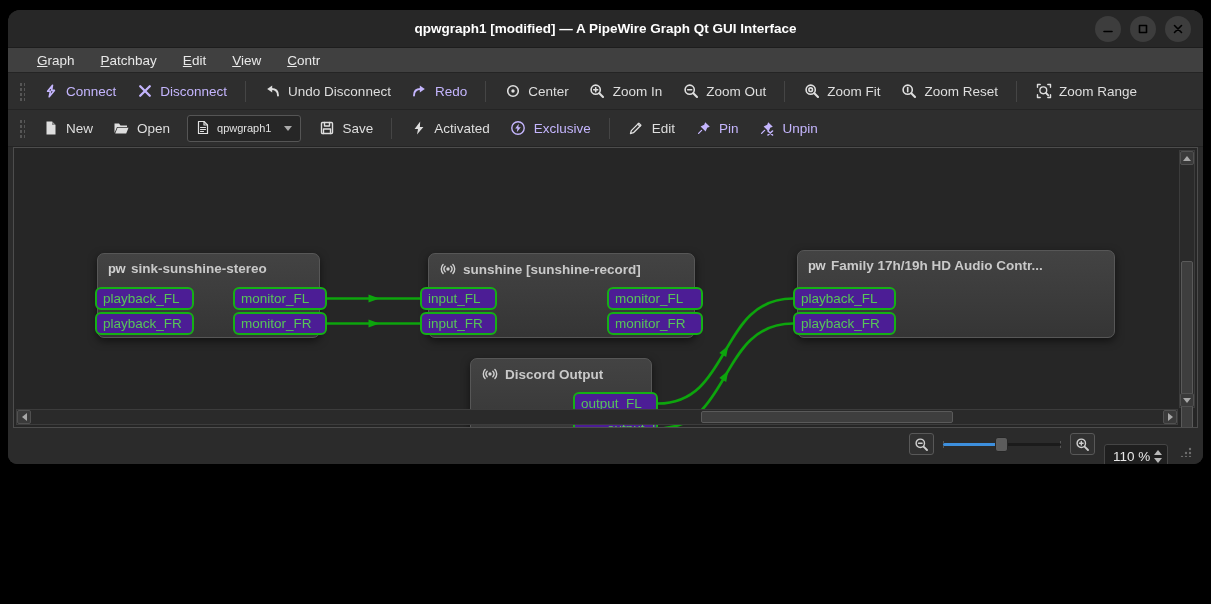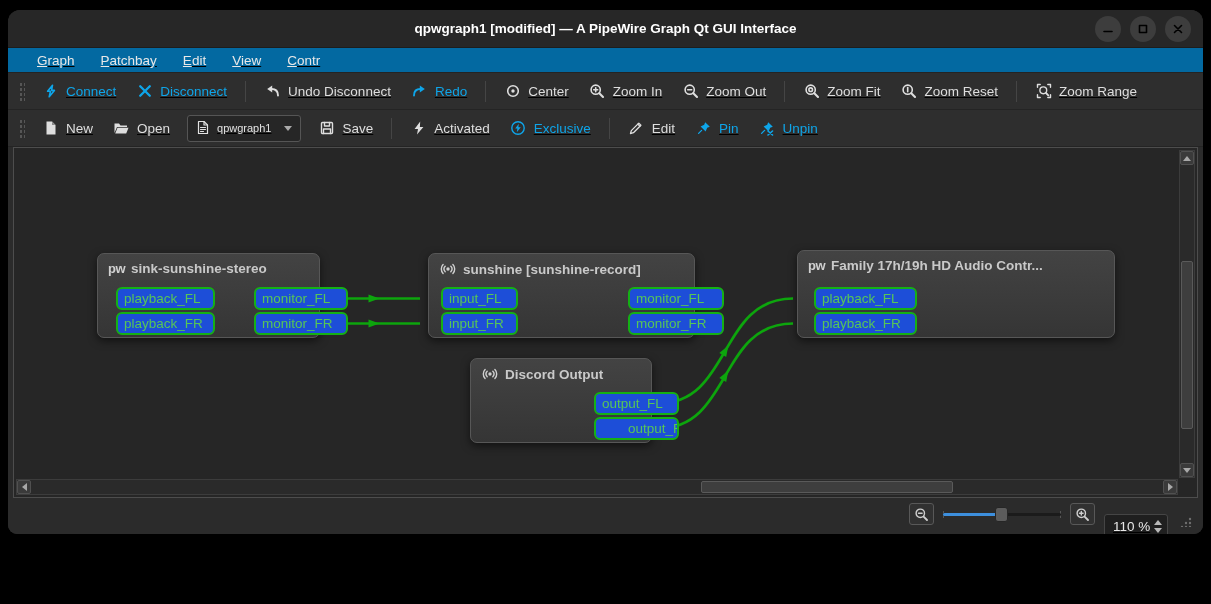--- a/index.html
+++ b/index.html
@@ -1,58 +1,58 @@
 <!DOCTYPE html>
 <html style="--wire: #0da50d; --port-border: #15b015; --port-text: #57c657;"><head>
 <meta charset="utf-8">
 <style>
   html,body{margin:0;padding:0;background:#000;width:1211px;height:604px;overflow:hidden;
     font-family:"Liberation Sans","DejaVu Sans",sans-serif;-webkit-font-smoothing:antialiased;}
   *{box-sizing:border-box;}
-  .window{position:absolute;left:8px;top:10px;width:1195px;height:524px;background:#2b2b2b;
-    border-radius:12px 12px 9px 9px;display:flex;flex-direction:column;overflow:hidden;text-decoration:underline;}
+  .window{position:absolute;left:8px;top:10px;width:1195px;height:454px;background:#2b2b2b;
+    border-radius:12px 12px 9px 9px;display:flex;flex-direction:column;overflow:hidden;}
   
   .titlebar{position:relative;height:38px;background:#272727;border-bottom:1px solid #1d1d1d;flex:none;}
   .titlebar .title{position:absolute;left:0;right:0;top:0;text-align:center;line-height:38px;
     color:#ffffff;font-weight:700;font-size:13.5px;}
   .win-controls{position:absolute;right:12px;top:6px;display:flex;gap:9px;}
   .win-btn{width:26px;height:26px;border-radius:50%;background:#3d3d3d;display:flex;align-items:center;justify-content:center;}
   
-  .menubar{height:25px;background:#0369a1;display:flex;align-items:center;padding:0 20px;gap:8px;flex:none;
+  .menubar{height:25px;background:#404040;display:flex;align-items:center;padding:0 20px;gap:8px;flex:none;
     border-bottom:1px solid #242424;}
   .menu-item{display:inline-block;padding:2px 9px;color:#e8e8e8;font-size:13.5px;}
   .menu-item::first-letter{text-decoration:underline;}
   
   .toolbar{height:37px;background:#2e2e2e;display:flex;align-items:center;padding:0 8px;gap:2px;flex:none;
     border-bottom:1px solid #242424;}
   .thandle{width:7px;height:20px;margin:0 6px 0 2px;
     background-image:radial-gradient(#565656 1px,transparent 1.3px);background-size:4px 5px;background-position:1px 1px;}
   .tbtn{display:flex;align-items:center;gap:7px;padding:5px 9px;border-radius:3px;color:#dedede;font-size:13.5px;white-space:nowrap;}
   .tbtn .ticon{display:flex;align-items:center;justify-content:center;width:17px;height:17px;}
-  .tbtn.disabled{color:#0ea5e9;}
+  .tbtn.disabled{color:#c4b5fd;}
   .tsep{width:1px;height:21px;background:#454545;margin:0 7px;}
   svg.ic{stroke:currentColor;fill:none;stroke-width:1.6;stroke-linecap:round;stroke-linejoin:round;}
   svg.ic .f{fill:currentColor;stroke:none;}
   
   .combo{display:flex;align-items:center;gap:7px;height:27px;padding:0 8px;margin:0 6px;background:#262626;
     border:1px solid #555;border-radius:3px;color:#e2e2e2;font-size:11px;}
   .combo-arrow{width:0;height:0;border-left:4px solid transparent;border-right:4px solid transparent;
     border-top:5px solid #aaa;margin-left:6px;}
   
   .canvas-wrap{flex:1;margin:0 5px;position:relative;background:#262626;border:1px solid #4d4d4d;overflow:hidden;}
   .scene{position:absolute;inset:0;text-align:right;}
   .node{position:absolute;z-index:2;border-radius:7px;border:1px solid #575757;
     background:linear-gradient(#434343,#353535);box-shadow:0 3px 9px rgba(0,0,0,.55);}
   .node-header{display:flex;align-items:center;gap:6px;padding:7px 10px;overflow:hidden;}
   .node-title{color:#c9c9c9;font-weight:700;font-size:13.5px;white-space:nowrap;}
   .node-icon{color:#d0d0d0;display:flex;align-items:center;}
   .node-icon.pw{font-weight:700;font-size:13px;letter-spacing:-.5px;line-height:1;}
   .port{position:absolute;z-index:4;display:flex;align-items:center;padding-left:6px;
-    background:#1d4ed8;border:2px solid var(--port-border);border-radius:6px;
-    color:var(--port-text);font-size:13.5px;white-space:nowrap;overflow:hidden;margin-left:21px;}
+    background:#4c1d95;border:2px solid var(--port-border);border-radius:6px;
+    color:var(--port-text);font-size:13.5px;white-space:nowrap;overflow:hidden;}
   svg.wires{position:absolute;inset:0;width:100%;height:100%;z-index:3;overflow:visible;}
   .wire{stroke:var(--wire);stroke-width:2.6;fill:none;}
   .wire-arrow{fill:var(--wire);stroke:none;}
   
   .vscroll{position:absolute;top:2px;right:2px;bottom:19px;width:16px;background:#2a2a2a;border:1px solid #3c3c3c;z-index:10;}
   .hscroll{position:absolute;left:2px;right:19px;bottom:2px;height:16px;background:#2a2a2a;border:1px solid #3c3c3c;z-index:10;display:flex;align-items:center;}
   .scroll-btn{width:14px;height:14px;background:#3a3a3a;border:1px solid #505050;border-radius:2px;
     display:flex;align-items:center;justify-content:center;flex:none;}
   .vscroll .scroll-btn{position:absolute;left:0;width:14px;}
   .arrow-up{width:0;height:0;border-left:4px solid transparent;border-right:4px solid transparent;border-bottom:5px solid #a8a8a8;}

